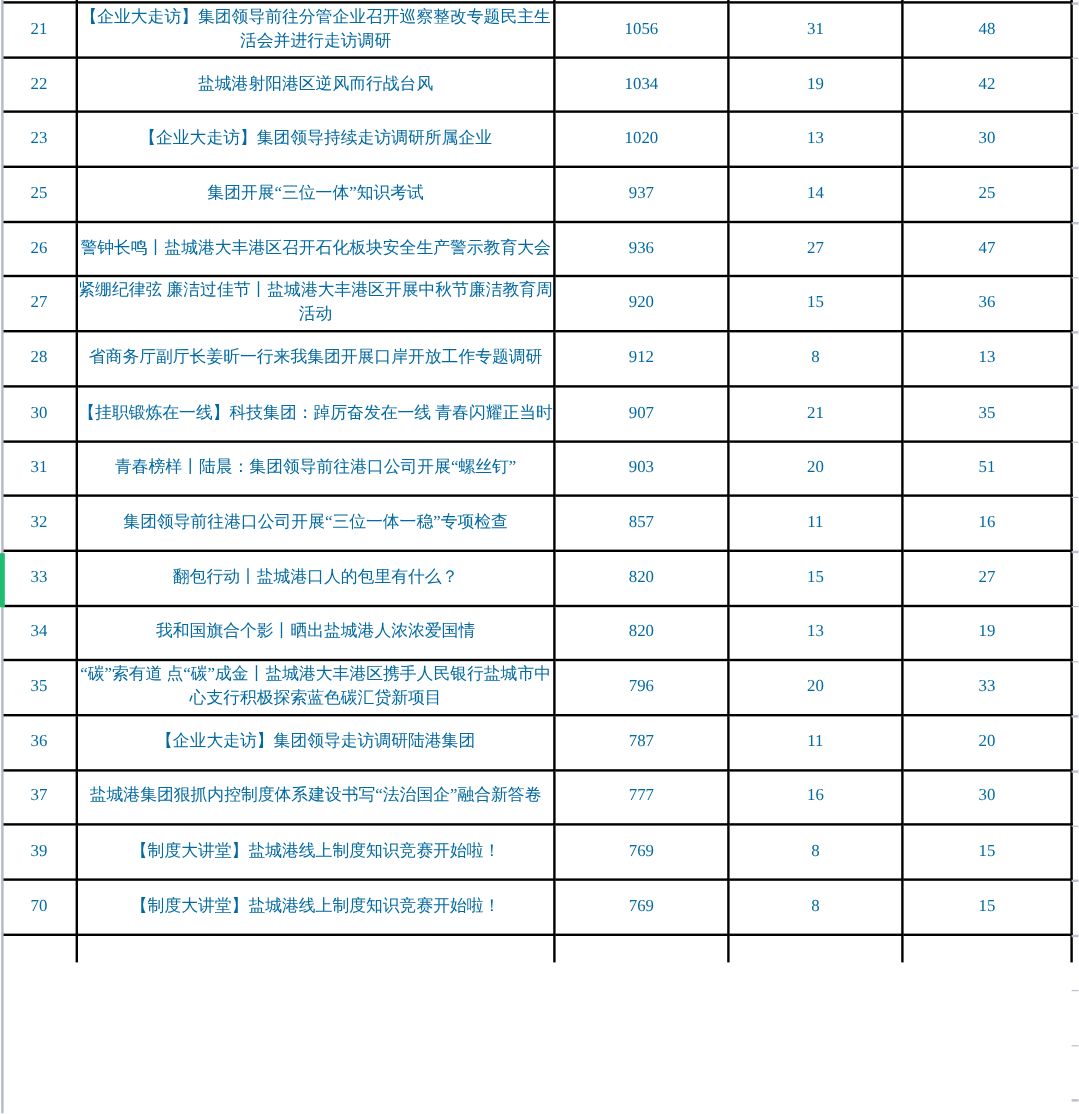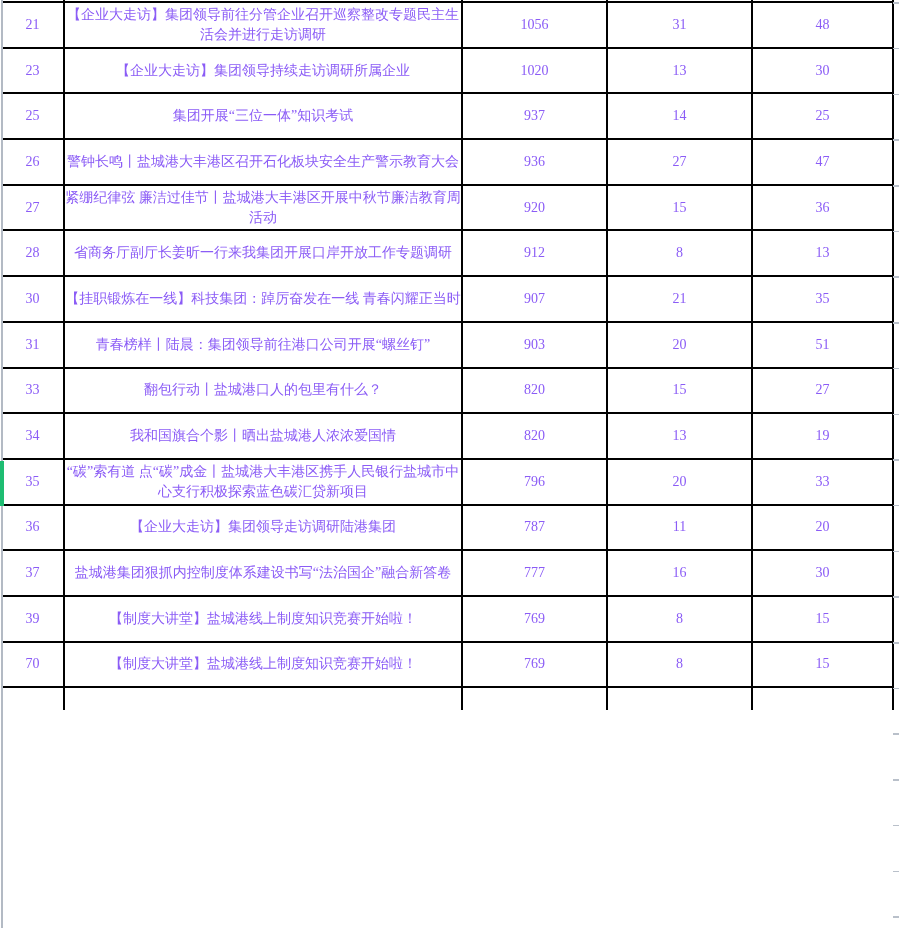--- a/index.html
+++ b/index.html
@@ -1,18 +1,18 @@
 <!DOCTYPE html>
 <html><head>
 <meta charset="utf-8">
 <style>
   html,body { margin:0; padding:0; background:#fff; }
   .sheet {
     position:relative; width:899px; height:928px; overflow:hidden; background:#ffffff;
-    font-family:"Liberation Serif","DejaVu Serif",serif; color:#8b5cf6;
+    font-family:"Liberation Serif","DejaVu Serif",serif; color:#0369a1;
   }
   table.grid {
     position:absolute; left:2px; top:0; width:891px;
     border-collapse:collapse; table-layout:fixed;
   }
   table.grid td {
     border:2px solid #000; padding:0; text-align:center; vertical-align:middle;
     font-size:14px; overflow:hidden;
   }
   table.grid td:first-child { border-left:none; }
@@ -54,20 +54,27 @@
           <td></td>
         </tr>
         <tr class="data">
           <td class="idx-cell">21</td>
           <td class="title-cell">【企业大走访】集团领导前往分管企业召开巡察整改专题民主生活会并进行走访调研</td>
           <td class="val-cell">1056</td>
           <td class="val-cell">31</td>
           <td class="val-cell">48</td>
         </tr>
         <tr class="data">
+          <td class="idx-cell">22</td>
+          <td class="title-cell">盐城港射阳港区逆风而行战台风</td>
+          <td class="val-cell">1034</td>
+          <td class="val-cell">19</td>
+          <td class="val-cell">42</td>
+        </tr>
+        <tr class="data">
           <td class="idx-cell">23</td>
           <td class="title-cell">【企业大走访】集团领导持续走访调研所属企业</td>
           <td class="val-cell">1020</td>
           <td class="val-cell">13</td>
           <td class="val-cell">30</td>
         </tr>
         <tr class="data">
           <td class="idx-cell">25</td>
           <td class="title-cell">集团开展“三位一体”知识考试</td>
           <td class="val-cell">937</td>
@@ -101,20 +108,27 @@
           <td class="val-cell">907</td>
           <td class="val-cell">21</td>
           <td class="val-cell">35</td>
         </tr>
         <tr class="data">
           <td class="idx-cell">31</td>
           <td class="title-cell">青春榜样丨陆晨：集团领导前往港口公司开展“螺丝钉”</td>
           <td class="val-cell">903</td>
           <td class="val-cell">20</td>
           <td class="val-cell">51</td>
+        </tr>
+        <tr class="data">
+          <td class="idx-cell">32</td>
+          <td class="title-cell">集团领导前往港口公司开展“三位一体一稳”专项检查</td>
+          <td class="val-cell">857</td>
+          <td class="val-cell">11</td>
+          <td class="val-cell">16</td>
         </tr>
         <tr class="data">
           <td class="idx-cell">33</td>
           <td class="title-cell">翻包行动丨盐城港口人的包里有什么？</td>
           <td class="val-cell">820</td>
           <td class="val-cell">15</td>
           <td class="val-cell">27</td>
         </tr>
         <tr class="data">
           <td class="idx-cell">34</td>

